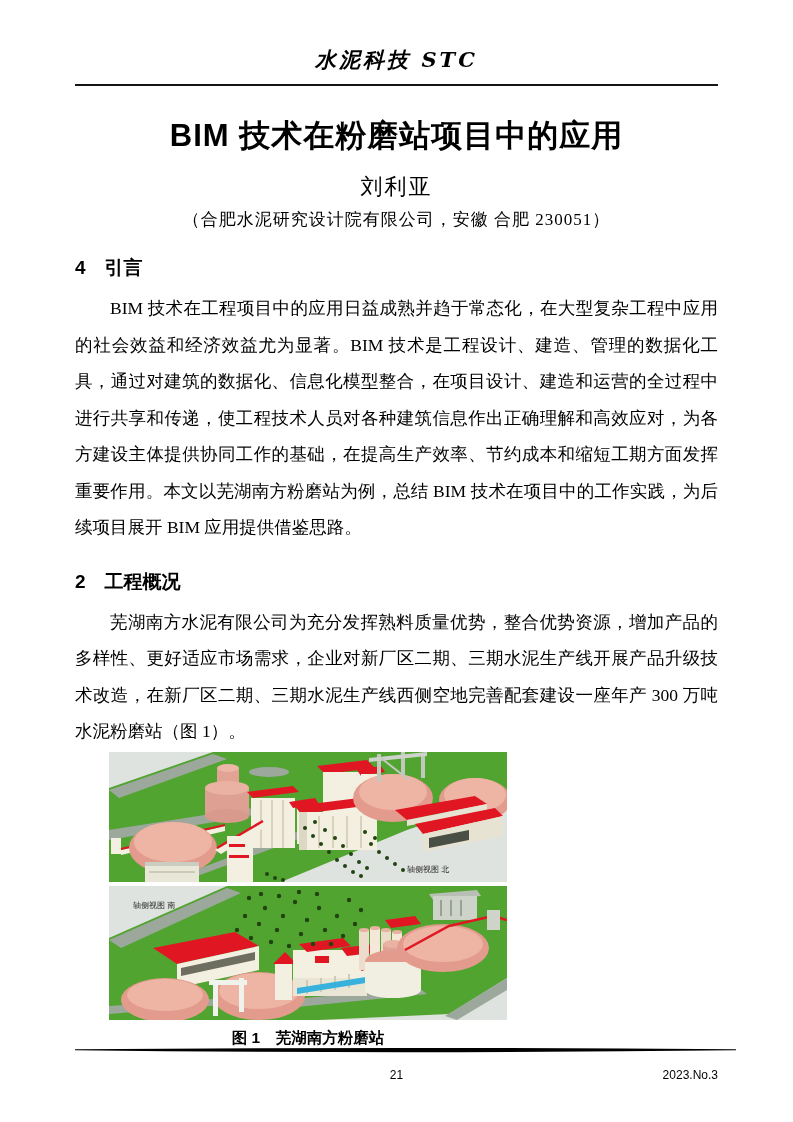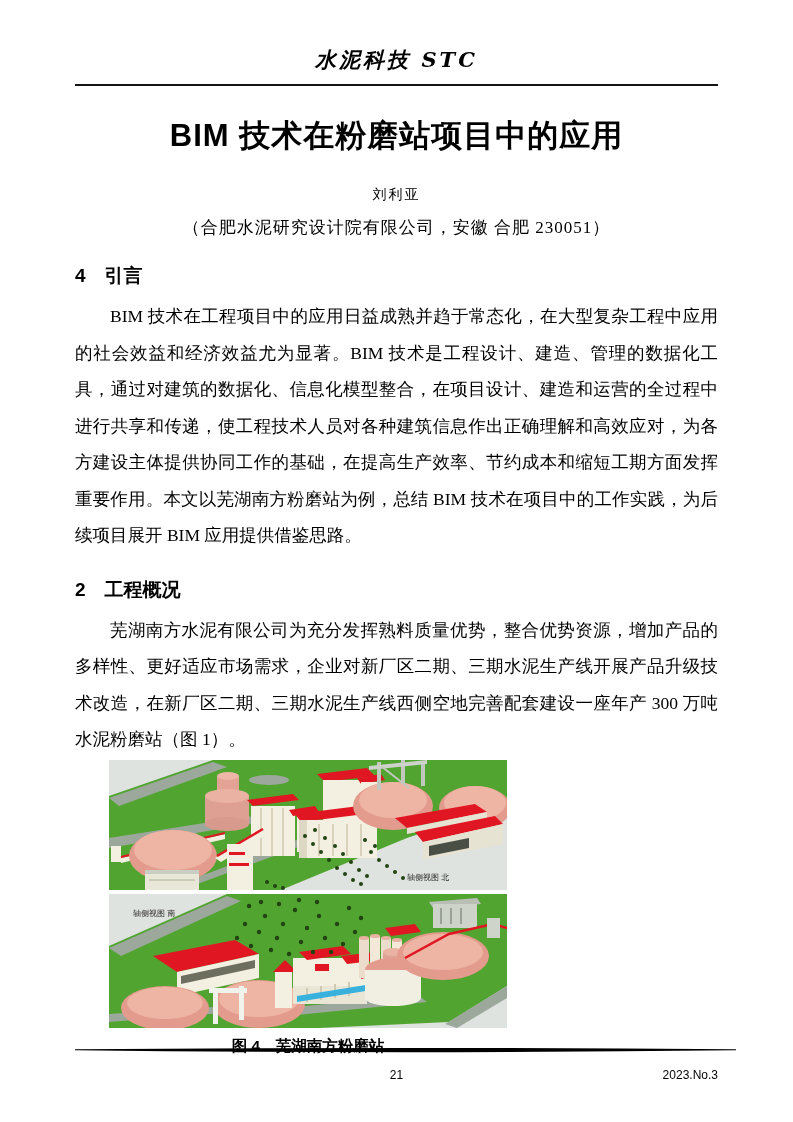--- a/index.html
+++ b/index.html
@@ -31,23 +31,23 @@
   .article-title{
     margin:30px 0 0;
     text-align:center;
     font-family:"Liberation Sans","DejaVu Sans",sans-serif;
     font-weight:700;
     font-size:31px;
     line-height:40px;
     letter-spacing:1px;
   }
   .author{
-    margin-top:28px;
-    text-align:center;
-    font-size:14px;
+    margin-top:20px;
+    text-align:center;
+    font-size:22px;
     line-height:22px;
     letter-spacing:2px;
   }
   .affiliation{
     margin-top:10px;
     text-align:center;
     font-size:17px;
     line-height:24px;
     letter-spacing:1px;
   }
@@ -320,21 +320,21 @@
             <circle cx="252" cy="24" r="2.2"></circle>
           <circle cx="140" cy="12" r="2.2"></circle>
             <circle cx="152" cy="8" r="2.2"></circle>
             <circle cx="170" cy="10" r="2.2"></circle>
           <circle cx="190" cy="6" r="2.2"></circle>
             <circle cx="208" cy="8" r="2.2"></circle>
         </g>
         <text class="f-label" x="24" y="22">轴侧视图 南</text>
       </g>
     </svg>
-    <figcaption class="figure-caption">图 4 芜湖南方粉磨站</figcaption>
+    <figcaption class="figure-caption">图 1 芜湖南方粉磨站</figcaption>
   </figure>
 
   <div class="page-footer">
     <svg class="footer-rule-svg" width="661" height="8" viewBox="0 0 661 8" xmlns="http://www.w3.org/2000/svg">
       <path d="M0,2.3 Q330,-0.5 661,2.3 L661,3.3 Q330,7 0,3.3 Z" fill="#000"></path>
     </svg>
     <div class="footer-row">
       <span class="page-number">21</span>
       <span class="issue-number">2023.No.3</span>
     </div>

